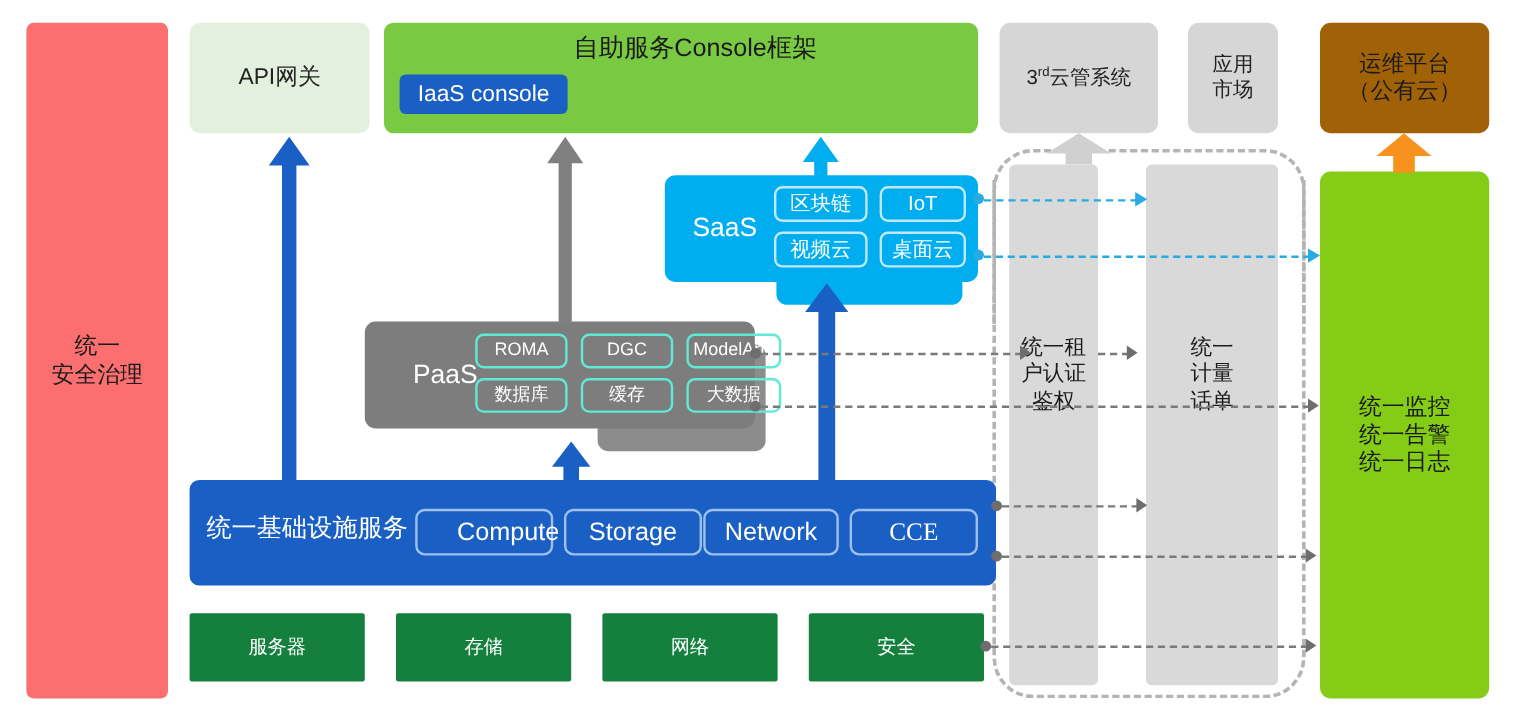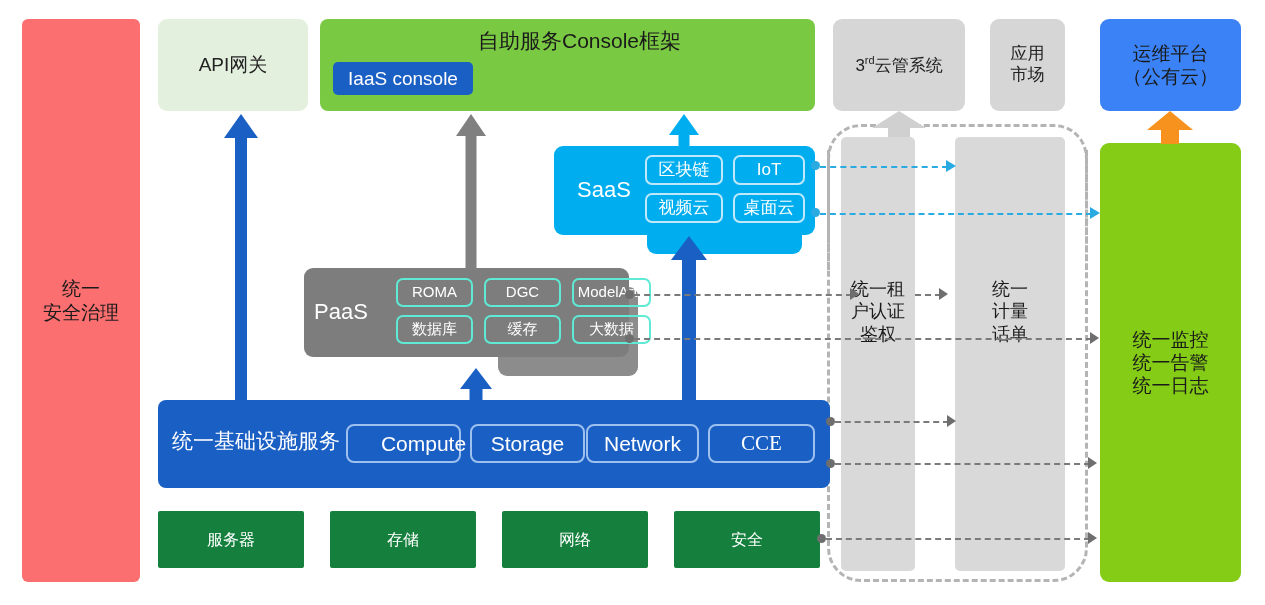--- a/index.html
+++ b/index.html
@@ -4,21 +4,21 @@
 <style>
   html,body{margin:0;padding:0;background:#ffffff;}
   body{width:1265px;height:605px;position:relative;overflow:hidden;
        font-family:"Liberation Sans","DejaVu Sans",sans-serif;}
   .stage{position:absolute;left:0;top:0;width:1265px;height:605px;}
   .box{position:absolute;box-sizing:border-box;display:flex;align-items:center;
        justify-content:center;text-align:center;line-height:1.22;}
   
   .panel-red{left:22px;top:19px;width:118px;height:563px;background:#FB6F70;
              border-radius:6px;color:#1a1a1a;font-size:19px;}
-  .panel-orange-top{left:1100px;top:19px;width:141px;height:92px;background:#3b82f6;
+  .panel-orange-top{left:1100px;top:19px;width:141px;height:92px;background:#a16207;
              border-radius:9px;color:#1a1a1a;font-size:19px;}
   .panel-orange-main{left:1100px;top:143px;width:141px;height:439px;background:#84cc16;
              border-radius:9px;color:#1a1a1a;font-size:19px;}
   
   .apigw{left:158px;top:19px;width:150px;height:92px;background:#E4F0DE;border-radius:9px;
          color:#222;font-size:19px;}
   
   .console{left:320px;top:19px;width:495px;height:92px;background:#7AC943;border-radius:8px;}
   .console-title{position:absolute;left:12px;top:9px;width:495px;text-align:center;
          color:#1a1a1a;font-size:21px;}
@@ -39,21 +39,21 @@
   .schip{position:absolute;height:30px;border:2px solid #BFE8FA;border-radius:7px;
         color:#fff;font-size:17px;display:flex;align-items:center;justify-content:center;
         box-sizing:border-box;}
   .schip.r1{top:9px;}
   .schip.r2{top:47px;}
   .schip.c1{left:91px;width:78px;}
   .schip.c2{left:179px;width:72px;}
   
   .paas{left:304px;top:268px;width:209px;height:89px;background:#7D7D7D;border-radius:9px;}
   .paas-wide{left:304px;top:268px;width:325px;height:89px;background:#7D7D7D;border-radius:9px;}
-  .paas-label{position:absolute;left:10px;top:31px;width:84px;text-align:left;
+  .paas-label{position:absolute;left:10px;top:31px;width:84px;text-align:right;
         color:#fff;font-size:22px;}
   .pchip{position:absolute;height:29px;border:2px solid #5eead4;border-radius:7px;
         color:#fff;font-size:15px;display:flex;align-items:center;justify-content:center;
         box-sizing:border-box;}
   .pchip.r1{top:10px;}
   .pchip.r2{top:47px;}
   .pchip.c1{left:92px;width:77px;}
   .pchip.c2{left:180px;width:77px;}
   .pchip.c3{left:268px;width:79px;}
   

